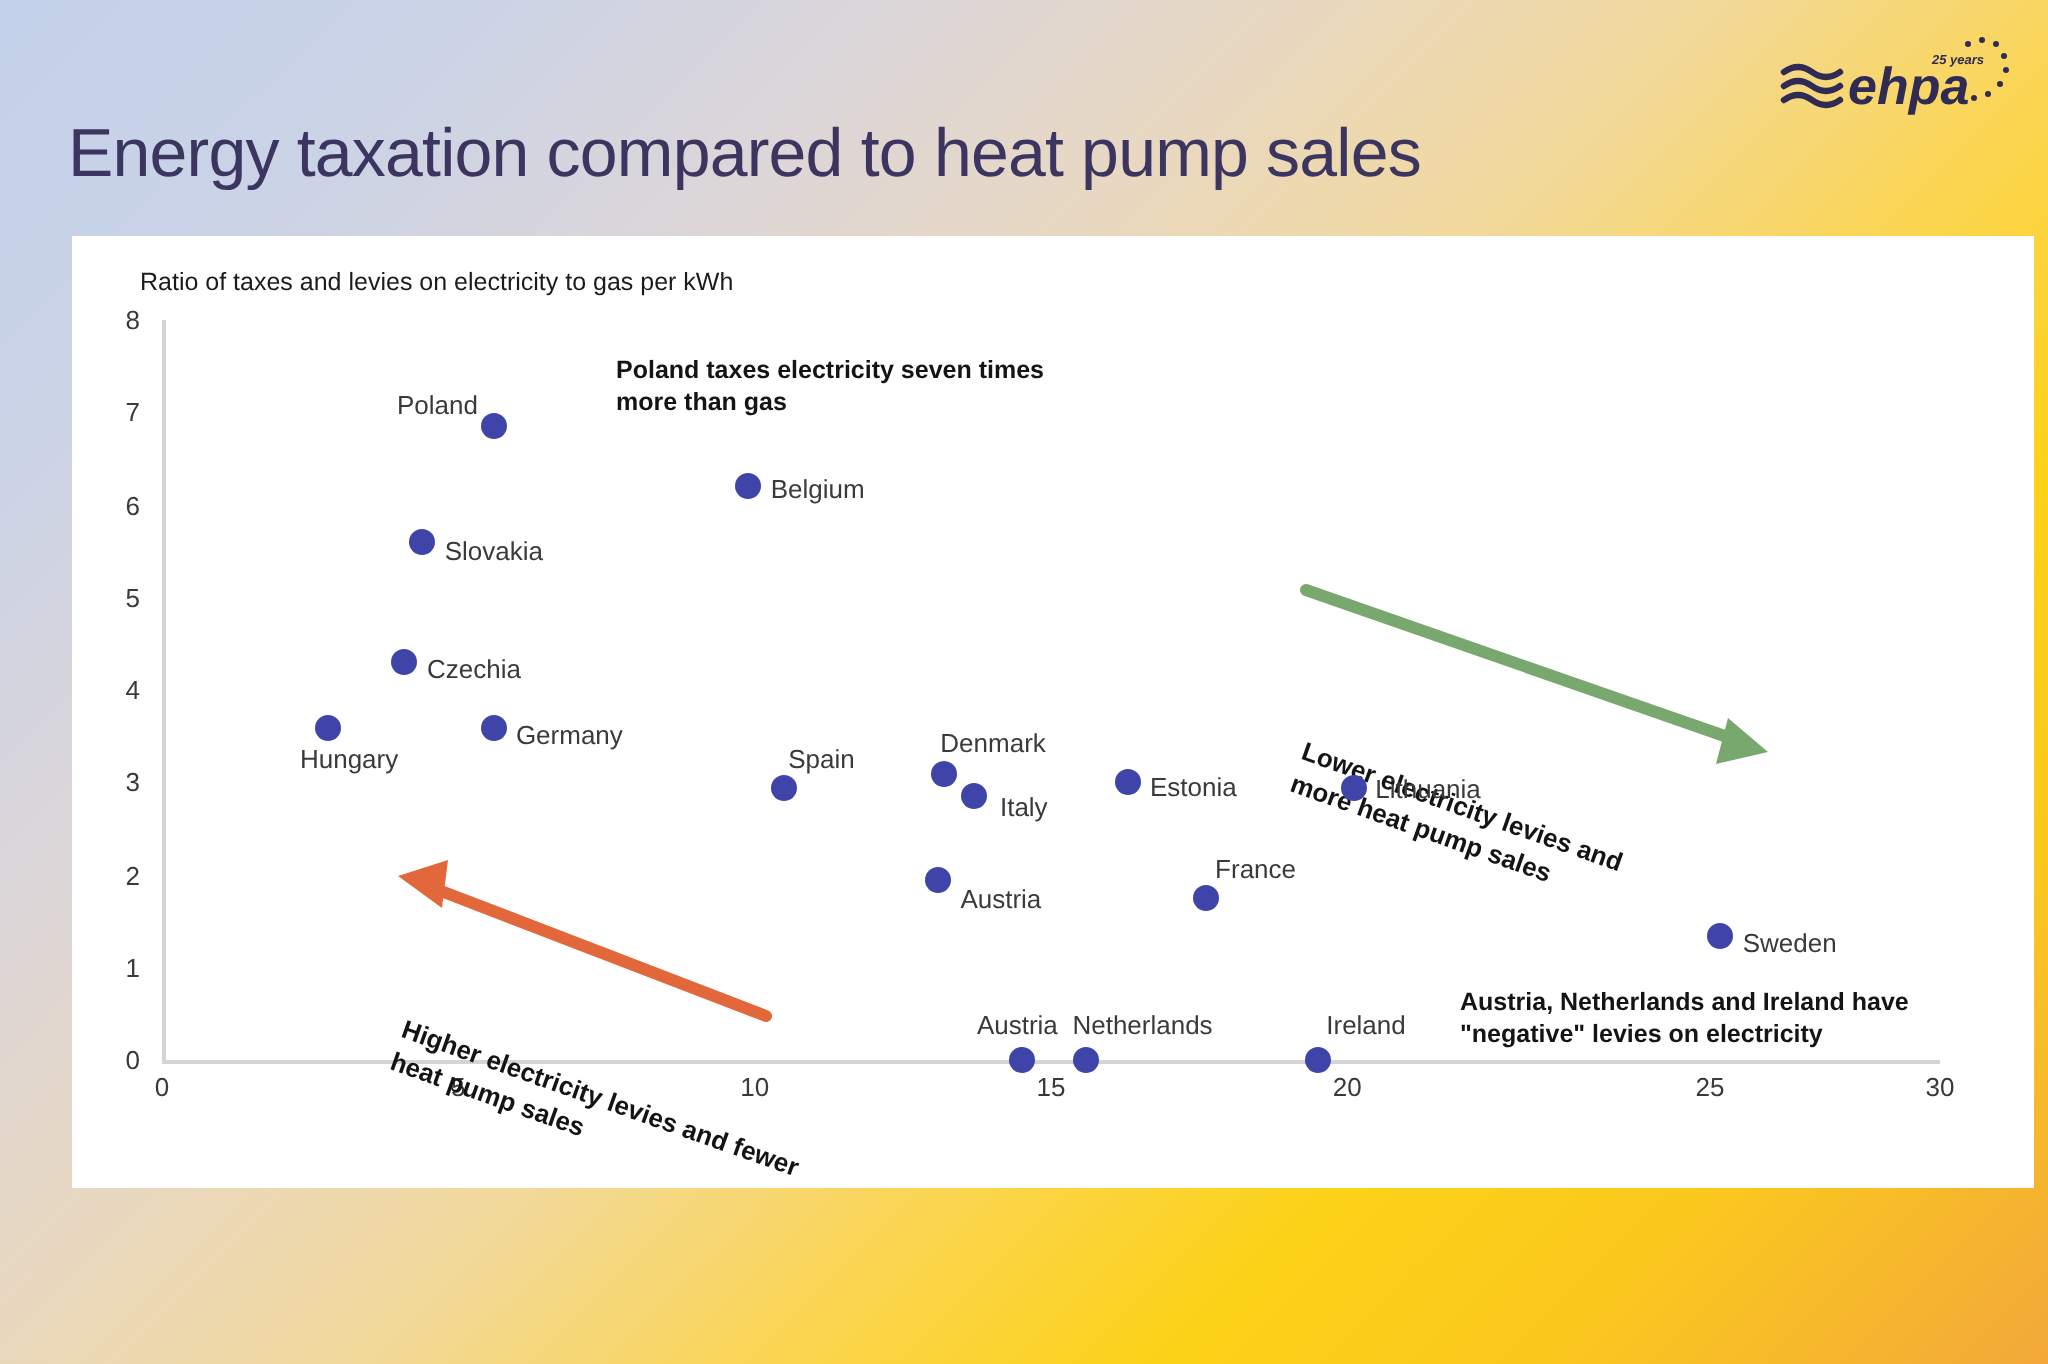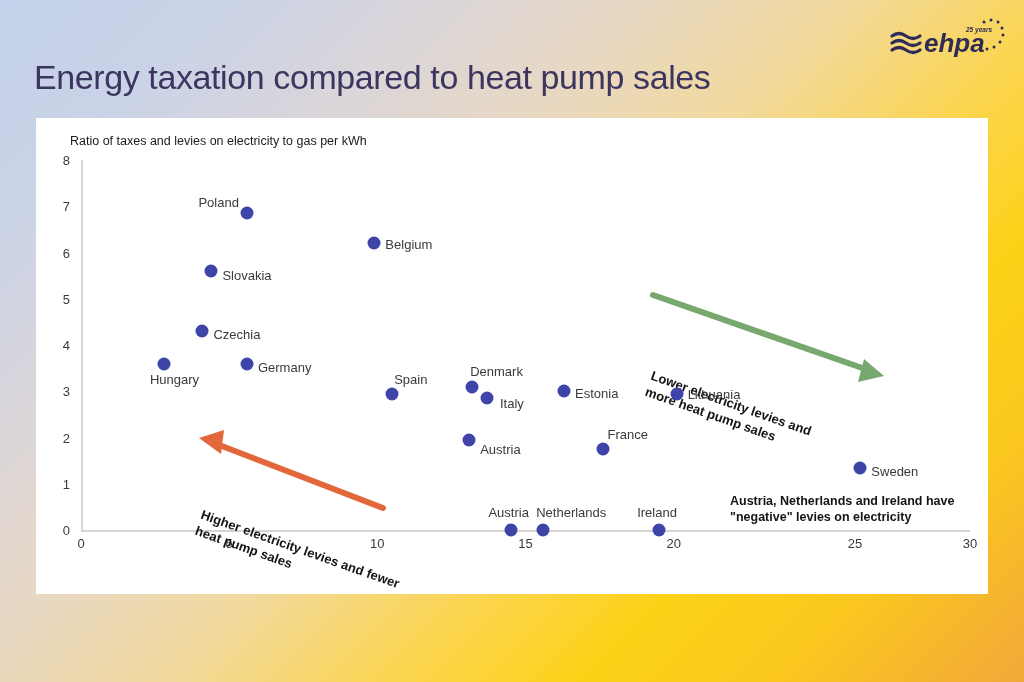--- a/index.html
+++ b/index.html
@@ -30,20 +30,21 @@
     color:#3b3560; white-space:nowrap;
   }
 
   #logo { position:absolute; right:18px; top:16px; width:118px; height:48px;font-style:italic; }
 
   
   #chart-panel {
     position:absolute; left:36px; top:118px;
     width:952px; height:476px;
     background:#ffffff;
+    padding-left:29px;
   }
 
   #plot-area { position:absolute; left:0; top:0; width:952px; height:476px; }
 
   #y-axis-title {
     position:absolute; left:34px; top:16px;
     font-size:12.5px; color:#1b1b1b; white-space:nowrap;
   }
   #x-axis-title {
     position:absolute; left:632px; top:440px;
@@ -185,24 +186,26 @@
         <div class="pt-label" style="left: 463.977px; top: 278.188px;">Italy</div>
         <div class="dot" title="Austria" style="left: 474.683px; top: 412px; background: rgb(63, 69, 168);"></div>
         <div class="pt-label" style="left: 472.683px; top: 387px; transform: translateX(-50%);">Austria</div>
         <div class="dot" title="Netherlands" style="left: 507.28px; top: 412px; background: rgb(63, 69, 168);"></div>
         <div class="pt-label" style="left: 535.28px; top: 387px; transform: translateX(-50%);">Netherlands</div>
         <div class="dot" title="Estonia" style="left: 528.023px; top: 273.25px; background: rgb(63, 69, 168);"></div>
         <div class="pt-label" style="left: 539.023px; top: 268.25px;">Estonia</div>
         <div class="dot" title="France" style="left: 566.547px; top: 331.062px; background: rgb(63, 69, 168);"></div>
         <div class="pt-label" style="left: 571.547px; top: 309.062px;">France</div>
         <div class="dot" title="Ireland" style="left: 622.85px; top: 412px; background: rgb(63, 69, 168);"></div>
-        <div class="pt-label" style="left: 621px; top: 387px; transform: translateX(-50%); text-align: center;">Ireland</div>
+        <div class="pt-label" style="left: 647px; top: 387px; transform: translateX(-50%); text-align: center;">Ireland</div>
         <div class="dot" title="Lithuania" style="left: 640.63px; top: 275.562px; background: rgb(63, 69, 168);"></div>
         <div class="pt-label" style="left: 651.63px; top: 268.562px;">Lithuania</div>
         <div class="dot" title="Sweden" style="left: 824.357px; top: 349.562px; background: rgb(63, 69, 168);"></div>
         <div class="pt-label" style="left: 835.357px; top: 345.562px;">Sweden</div>
       </div>
 
+    <div class="callout" id="callout-poland" style="left: 272px; top: 60px;">Poland taxes electricity seven times
+more than gas</div>
     <div class="callout" id="callout-negative" style="left: 694px; top: 376px;">Austria, Netherlands and Ireland have
 "negative" levies on electricity</div>
 
   </div>
 </div>
 
 </body></html>

